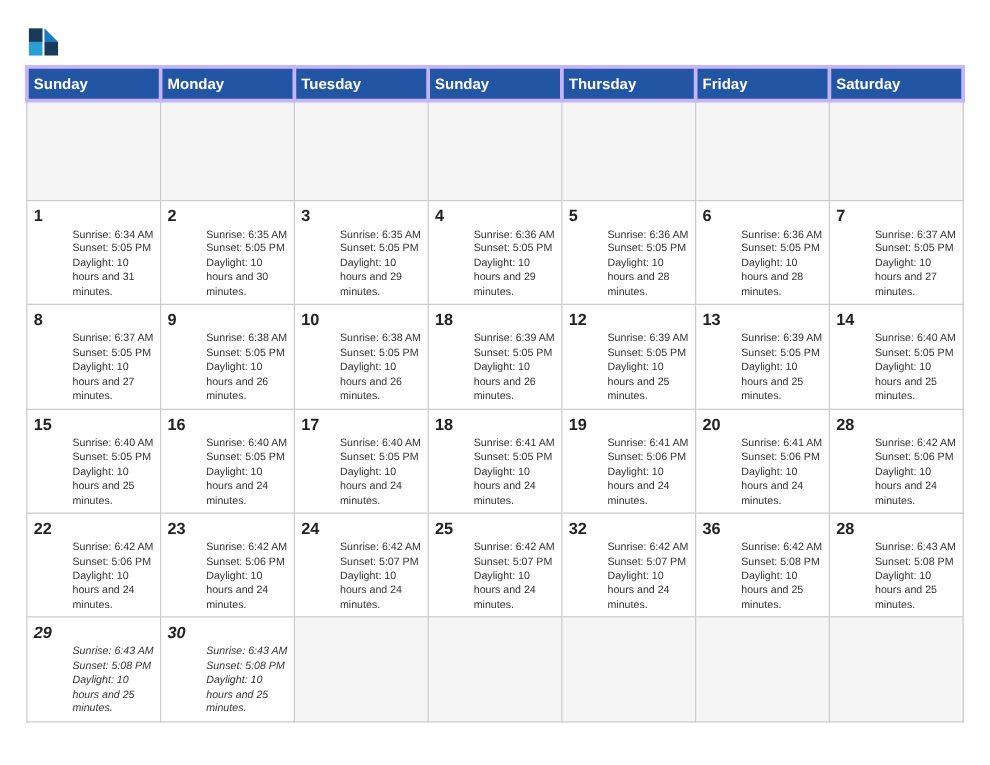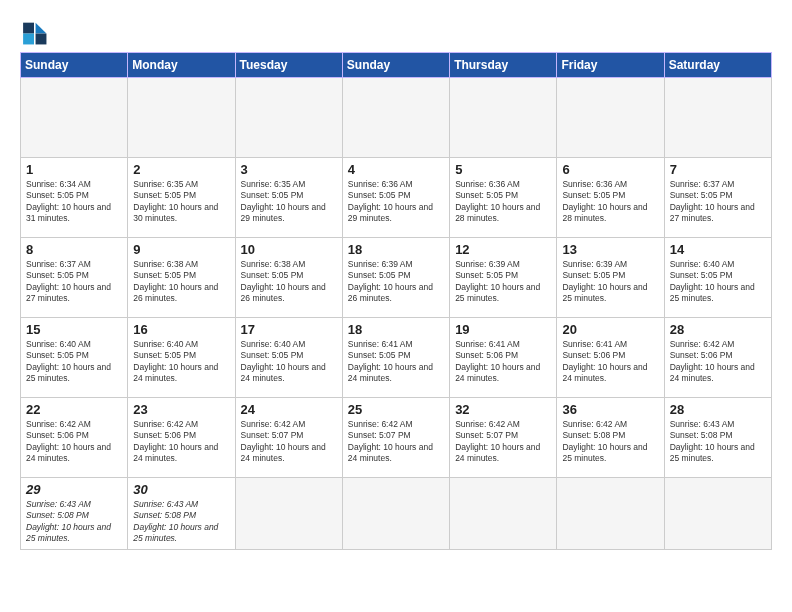--- a/index.html
+++ b/index.html
@@ -56,21 +56,21 @@
       border-collapse: collapse;
       margin-top: 6px;
     }
     .calendar th {
       background: #2255a4;
       color: #fff;
       font-size: 12px;
       font-weight: bold;
       padding: 5px 4px;
       text-align: left;
-      border: 1px solid #c4b5fd;
+      border: 3px solid #c4b5fd;
     }
     .calendar td {
       width: calc(100% / 7);
       vertical-align: top;
       padding: 4px 5px;
       border: 1px solid #ccc;
       background: #fff;
       font-size: 9px;
       color: #333;
       height: 80px;
@@ -81,20 +81,21 @@
     .day-num {
       font-size: 13px;
       font-weight: bold;
       color: #222;
       margin-bottom: 2px;
     }
     .day-info {
       font-size: 8.5px;
       color: #333;
       line-height: 1.35;
+      margin-left: 31px;
     }
     .last-row td {
       height: 72px;
       font-style: italic;
     }
   </style>
 </head>
 <body>
 
 <div class="page">

